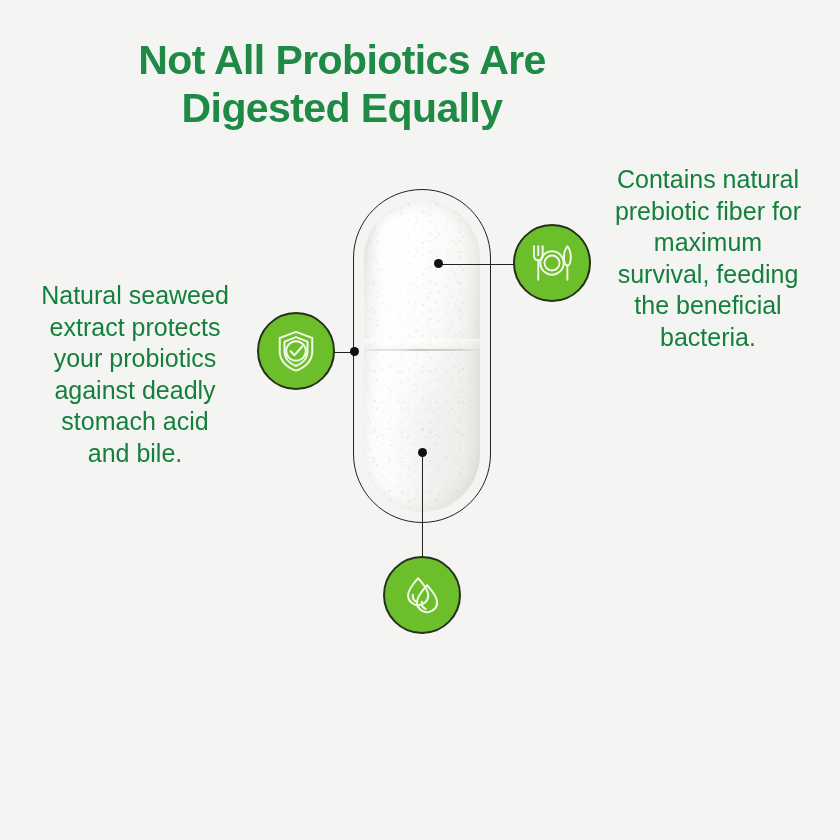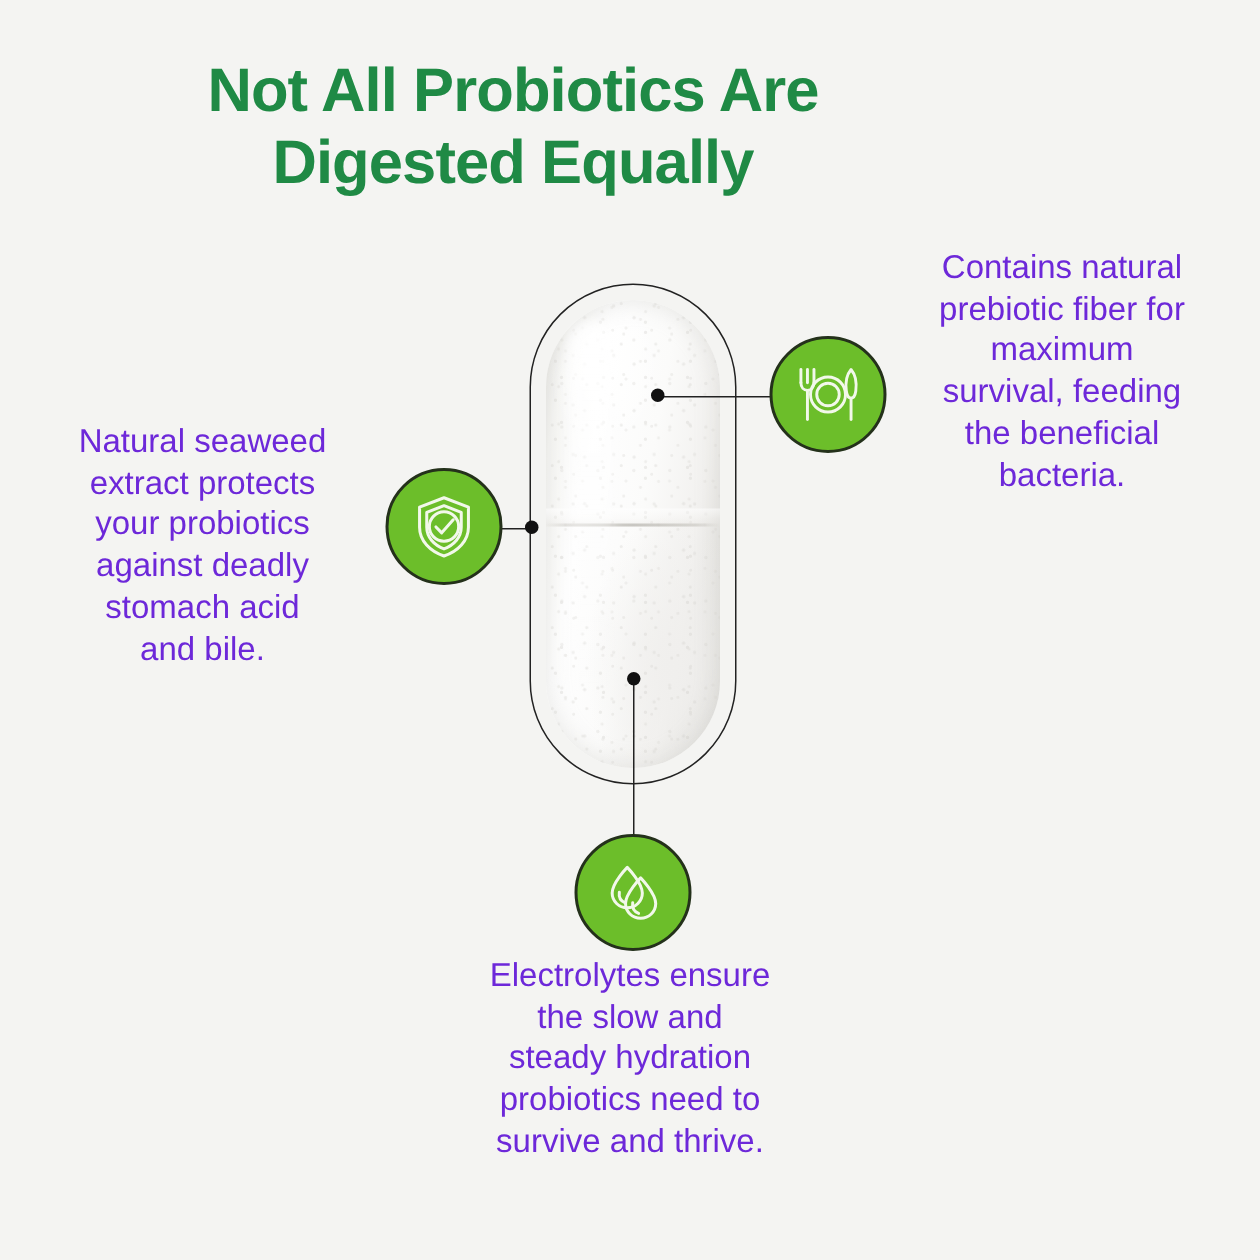--- a/index.html
+++ b/index.html
@@ -165,22 +165,22 @@
     box-sizing: border-box;
     display: flex;
     align-items: center;
     justify-content: center;
   }
   .badge svg { display: block; }
 
   
   .caption {
     position: absolute;
-    color: #6d28d9;
-    font-size: 22px;
+    color: #15803d;
+    font-size: 25px;
     line-height: 1.26;
     text-align: center;
     white-space: pre-line;
   }
   #caption-left   { left: 6px;   top: 252px; width: 258px; margin-top: 28px; }
   #caption-right  { left: 580px; top: 164px; width: 256px; }
   #caption-bottom { left: 280px; top: 636px; width: 280px; }
 </style>
 </head>
 <body>
@@ -257,19 +257,14 @@
 stomach acid
 and bile.</div>
 
   <div class="caption" id="caption-right">Contains natural
 prebiotic fiber for
 maximum
 survival, feeding
 the beneficial
 bacteria.</div>
 
-  <div class="caption" id="caption-bottom">Electrolytes ensure
-the slow and
-steady hydration
-probiotics need to
-survive and thrive.</div>
 
 </div>
 
 </body></html>

